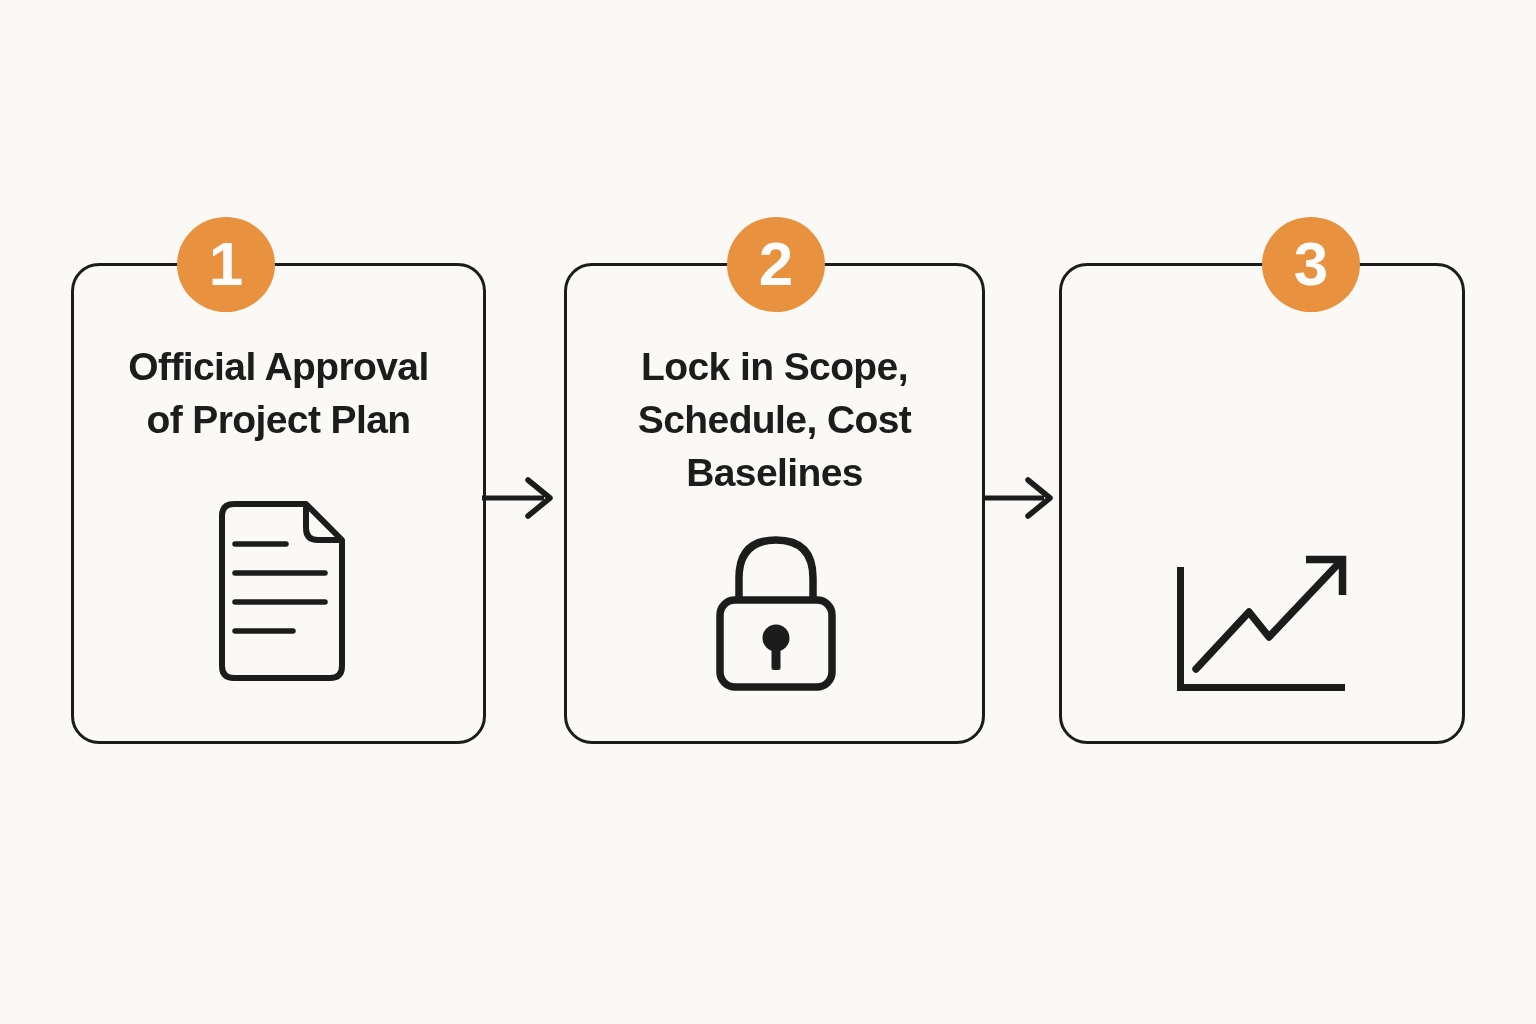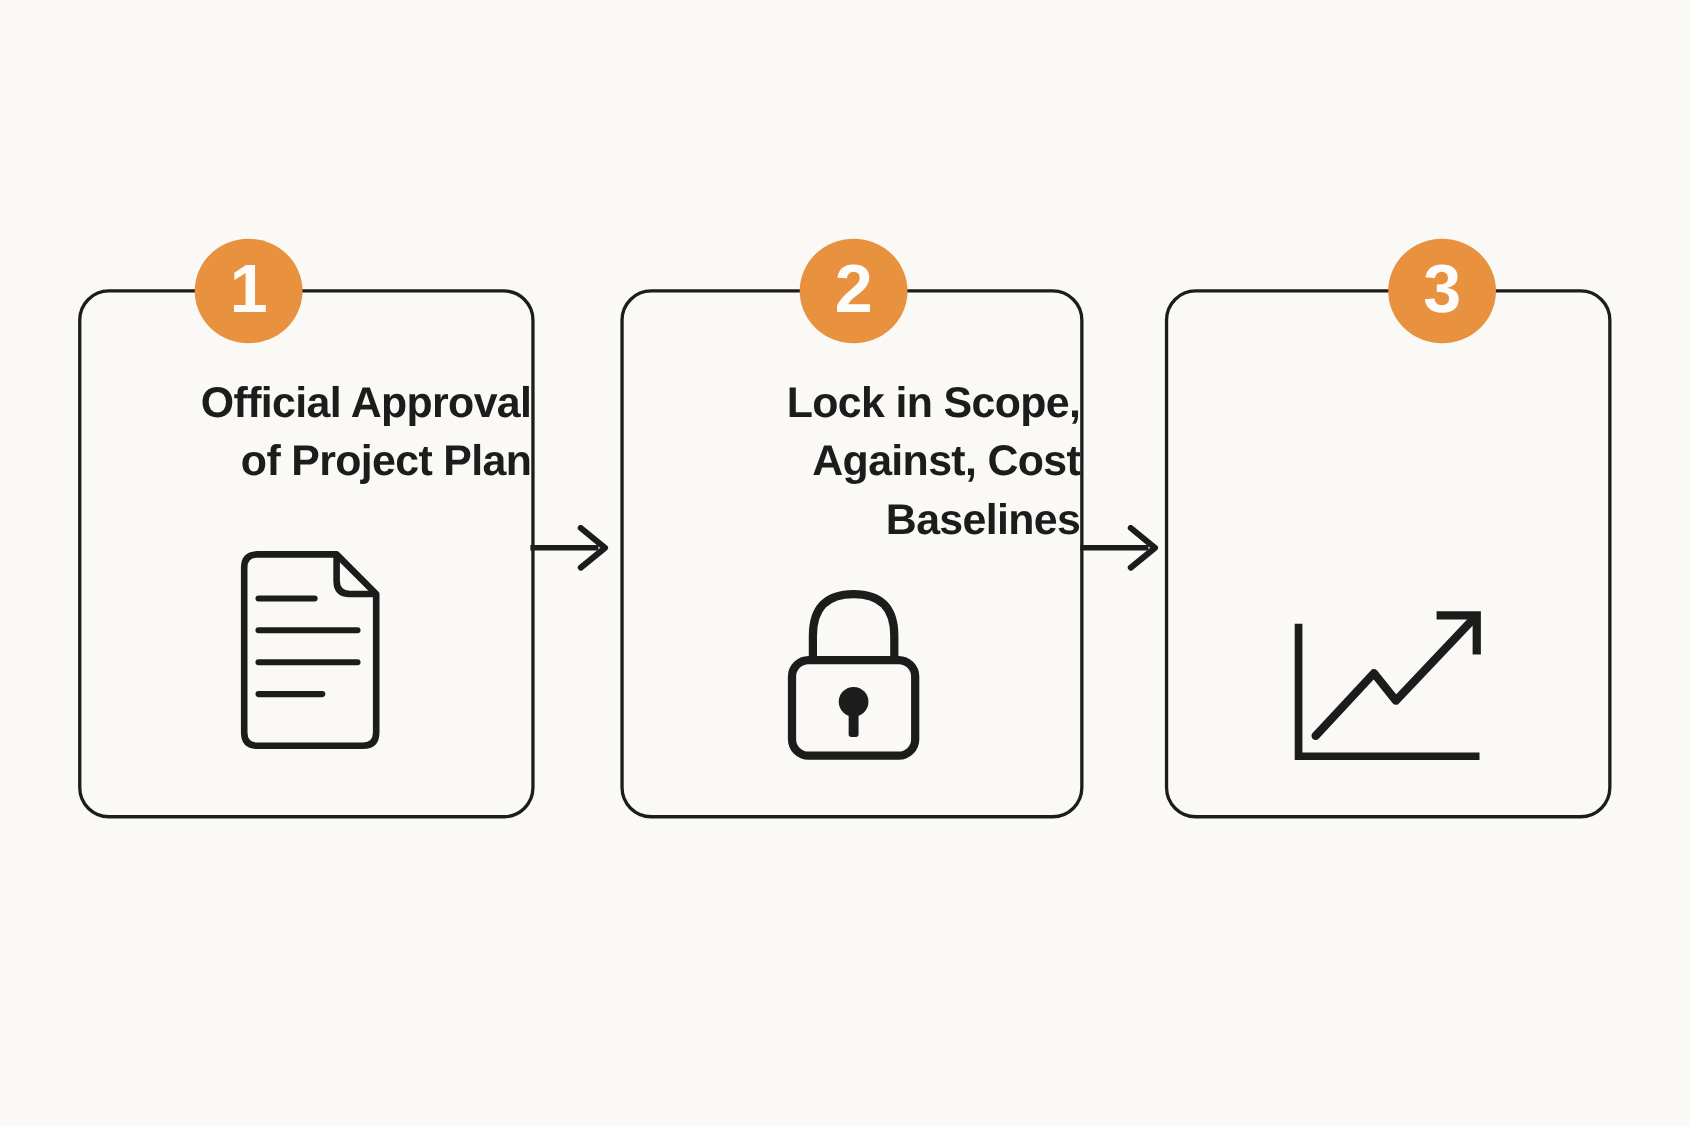--- a/index.html
+++ b/index.html
@@ -44,21 +44,21 @@
   .badge-number{
     color:#FDFCFA;
     font-size:62px;
     font-weight:700;
     line-height:1;
     transform:translateY(-1px);
   }
   .step-title{
     position:absolute;
     top:74px;left:0;right:0;
-    text-align:right;
+    text-align:center;
     color:var(--ink);
     font-size:39px;
     font-weight:700;
     line-height:53px;
     letter-spacing:-0.6px;
     white-space:pre-line;
   }
   .step-icon{
     position:absolute;
   }
@@ -108,21 +108,21 @@
       <path class="stroke" stroke-width="5" d="M0 21 H62"></path>
       <path class="stroke" stroke-width="5.5" stroke-linecap="round" stroke-linejoin="round" d="M46 3 L68 21 L46 39"></path>
     </svg>
   </div>
 
   <div class="step-card card-2">
     <div class="step-badge">
       <span class="badge-number">2</span>
     </div>
     <div class="step-title">Lock in Scope,
-Against, Cost
+Schedule, Cost
 Baselines</div>
     <div class="step-icon">
       <svg width="122" height="158" viewBox="0 0 122 158">
         <path class="stroke" stroke-width="7.5" d="M24 68 V44 Q24 6 61 6 Q98 6 98 44 V68"></path>
         <rect class="stroke" stroke-width="7.5" x="5" y="66" width="112" height="87" rx="15"></rect>
         <circle class="fill" cx="61" cy="104" r="13.5"></circle>
         <rect class="fill" x="56.5" y="106" width="9" height="30" rx="2.5"></rect>
       </svg>
     </div>
   </div>

